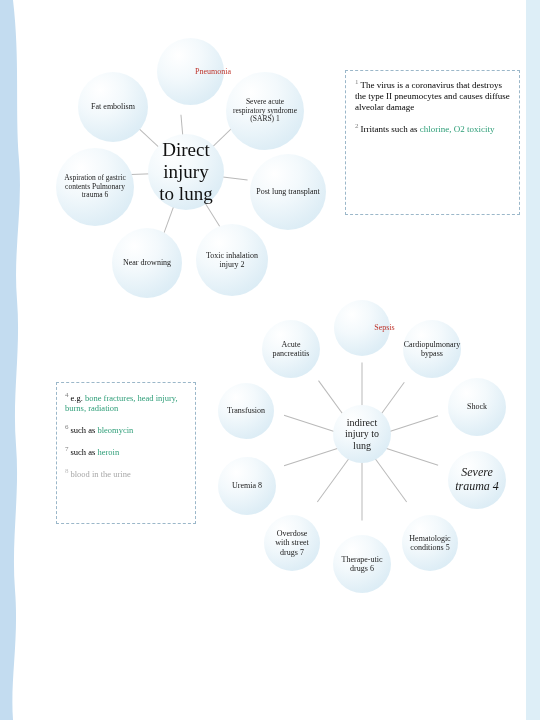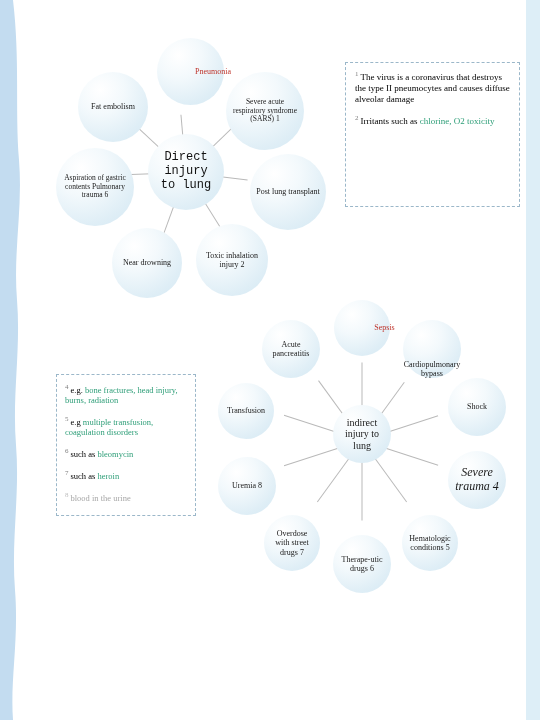--- a/index.html
+++ b/index.html
@@ -39,39 +39,40 @@
     display: flex;
     align-items: center;
     justify-content: center;
     text-align: center;
     box-sizing: border-box;
     line-height: 1.15;
     color: #1a1a1a;
     z-index: 3;
   }
   .node span { display: block; padding: 0 6px; }
-  .node.center { font-size: 12px; color: #111; font-family: Liberation Mono, monospace; }
+  .node.center { font-size: 19px; color: #111; }
   .node.accent span { color: #bf342b; margin-left: 45px; }
 
   
   .spoke {
     position: absolute;
     height: 1px;
     background: #b9b9b9;
     transform-origin: 0 50%;
     z-index: 1;
   }
 
   
   .note-box {
     position: absolute;
     border: 1px dashed #9bb7c9;
     box-sizing: border-box;
     background: transparent;
     z-index: 4;
+    margin-top: 8px;
   }
   .note-item {
     margin: 0 0 10px 0;
     line-height: 1.2;
   }
   .note-item:last-child { margin-bottom: 0; }
   .sup {
     font-size: 7px;
     vertical-align: super;
     color: #7f7f7f;
@@ -151,21 +152,21 @@
     <div class="spoke" style="left:362px; top:440px; width:74px; transform:rotate(-126deg);"></div>
 
     <div class="node" style="left:333px; top:405px; width:58px; height:58px; font-size:10px;">
       <span>indirect injury to lung</span>
     </div>
 
     <div class="node accent" style="left:334px; top:300px; width:56px; height:56px; font-size:8px;">
       <span>Sepsis</span>
     </div>
 
-    <div class="node" style="left:403px; top:320px; width:58px; height:58px; font-size:8px;align-items:flex-end;">
+    <div class="node" style="left:403px; top:320px; width:58px; height:58px; font-size:8px;">
       <span>Cardiopulmonary bypass</span>
     </div>
 
     <div class="node" style="left:448px; top:378px; width:58px; height:58px; font-size:8px;">
       <span>Shock</span>
     </div>
 
     <div class="node" style="left:448px; top:451px; width:58px; height:58px; font-size:12px;font-style:italic;">
       <span>Severe trauma 4</span>
     </div>
@@ -195,19 +196,18 @@
     </div>
   </div>
 
   <div class="note-box" id="note-top" style="left:345px; top:62px; width:175px; height:145px; padding:7px 9px; font-size:9px;">
   <p class="note-item"><span class="sup">1</span><span>The virus is a coronavirus that destroys the type II pneumocytes and causes diffuse alveolar damage</span></p>
       <p class="note-item"><span class="sup">2</span><span>Irritants such as </span><span class="green">chlorine, O2 toxicity</span></p>
     </div>
 
   <div class="note-box" id="note-bottom" style="left:56px; top:374px; width:140px; height:142px; padding:8px 8px; font-size:8.5px;">
   <p class="note-item"><span class="sup">4</span><span>e.g. </span><span class="green">bone fractures, head injury, burns, radiation</span></p>
-      <p class="note-item"><span class="sup">5</span><span>e.g </span><span class="green">multiple transfusion, coagulation disorders</span></p>
       <p class="note-item"><span class="sup">6</span><span>such as </span><span class="green">bleomycin</span></p>
       <p class="note-item"><span class="sup">7</span><span>such as </span><span class="green">heroin</span></p>
       <p class="note-item muted"><span class="sup">8</span><span>blood in the urine</span></p>
     </div>
 
 </div>
 
 </body></html>

